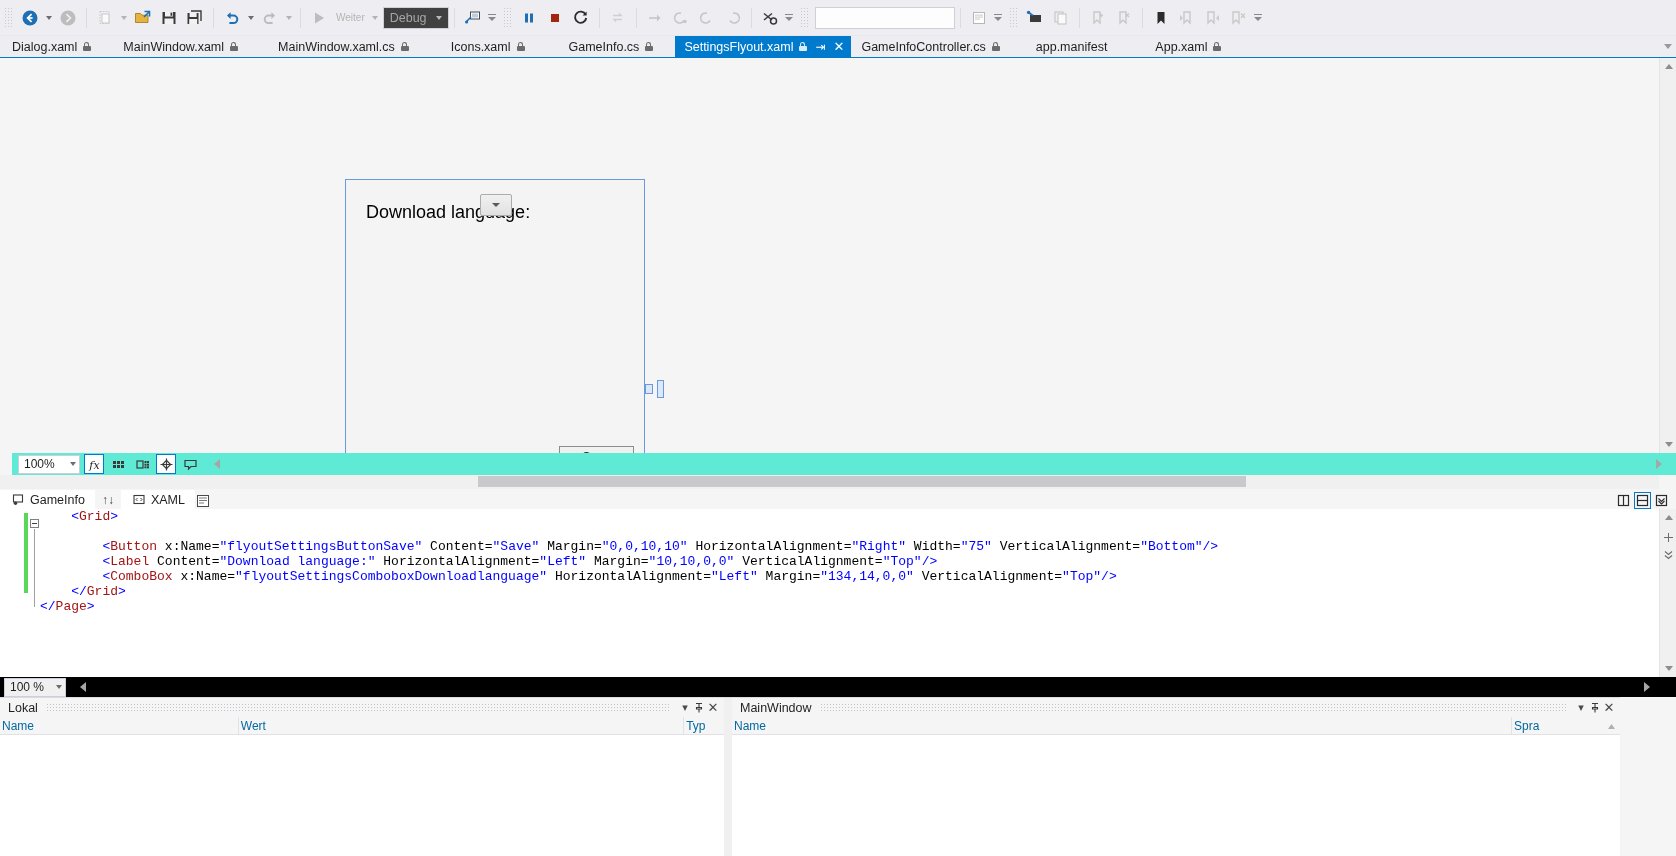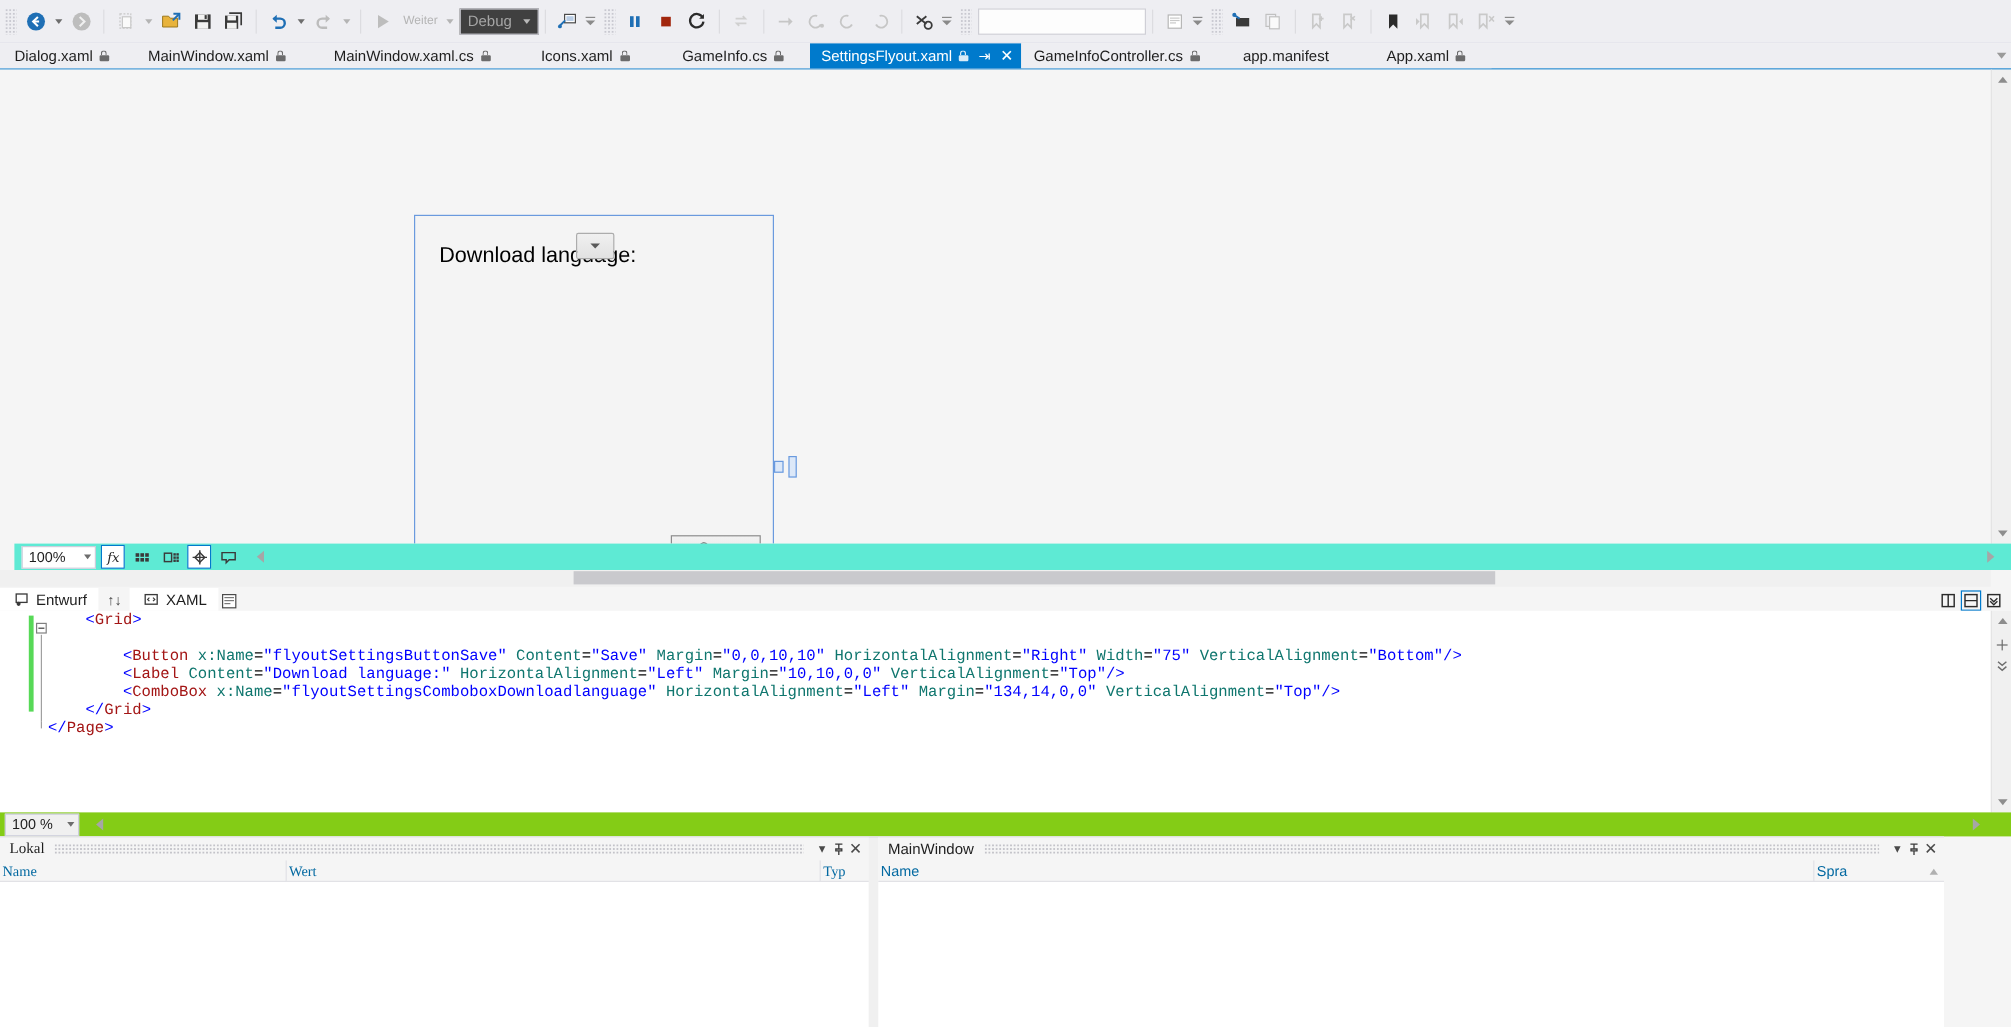--- a/index.html
+++ b/index.html
@@ -273,21 +273,21 @@
     position:absolute;left:34px;top:92px;width:1px;height:6px;background:#a0a0a0;
   }
   .code{
     position:absolute;left:40px;top:0;
     font-family:"Liberation Mono","DejaVu Sans Mono",monospace;
     font-size:13px;line-height:15px;white-space:pre;
   }
   .code .line{height:15px;}
   .tagb{color:#0000ff;}
   .el{color:#a31515;}
-  .attr{color:#0f766e;margin-top:24px;}
+  .attr{color:#000000;margin-top:24px;}
   .val{color:#0000ff;}
   .eq{color:#000000;}
   .ed-vscroll{
     position:absolute;right:0;top:509px;width:17px;height:168px;background:#f0f0f0;
     border-left:1px solid #e4e4e4;box-sizing:border-box;
   }
   .ed-vscroll .up,.ed-vscroll .down{
     position:absolute;left:0;width:17px;height:17px;
     display:flex;align-items:center;justify-content:center;cursor:default;
   }
@@ -309,21 +309,21 @@
   }
   .ed-vscroll .plus::before{left:4px;top:0;width:1px;height:9px;}
   .ed-vscroll .plus::after{left:0;top:4px;width:9px;height:1px;}
   .ed-vscroll .dblchev{
     position:absolute;left:4px;top:40px;width:9px;height:10px;cursor:default;
   }
 
   
   .edbar{
     position:absolute;left:0;top:677px;width:1676px;height:20px;
-    background:#84cc16;display:flex;align-items:center;box-sizing:border-box;
+    background:#000000;display:flex;align-items:center;box-sizing:border-box;
   }
   .edbar .zoomcombo{margin-left:4px;background:#f0f0f0;border-color:#cccedb;}
   .edbar .leftchev{
     margin-left:14px;width:0;height:0;
     border-top:5px solid transparent;border-bottom:5px solid transparent;
     border-right:6px solid #a6a6a6;cursor:default;
   }
   .edbar .rightchev{
     margin-left:auto;margin-right:26px;width:0;height:0;
     border-top:5px solid transparent;border-bottom:5px solid transparent;
@@ -332,21 +332,21 @@
 
   
   .panels{
     position:absolute;left:0;top:697px;width:1676px;height:159px;
     display:flex;
   }
   .panel{
     position:relative;height:159px;background:#f5f5f5;box-sizing:border-box;
     border-top:1px solid #dcdce0;
   }
-  .panel.left{width:724px;font-family:Liberation Serif, serif;}
+  .panel.left{width:724px;}
   .panel.divider{width:8px;background:#f0f0f0;border-top:1px solid #dcdce0;}
   .panel.right{width:888px;}
   .p-head{
     height:19px;display:flex;align-items:center;
     background:#f5f5f5;padding:0 4px 0 8px;box-sizing:border-box;
   }
   .p-title{font-size:12.5px;color:#1e1e1e;white-space:nowrap;}
   .p-dots{
     flex:1;height:9px;margin:0 8px;
     background-image:radial-gradient(#c3c3c9 40%, transparent 41%);
@@ -744,21 +744,21 @@
 
   <div class="hscroll-track"></div>
   <div class="hscroll-thumb"></div>
 
   <div class="splitbar">
     <div class="sp-tab active">
       <svg width="13" height="13" viewBox="0 0 13 13">
           <rect x="1.5" y="2" width="9" height="7" fill="none" stroke="#3a3a3a" stroke-width="1.1"></rect>
           <circle cx="3.5" cy="10.2" r="1.7" fill="#3a3a3a"></circle>
         </svg>
-      <span>Entwurf</span>
+      <span>GameInfo</span>
     </div>
     <div class="sp-swap">
       <span>↑↓</span>
     </div>
     <div class="sp-tab active">
       <svg width="13" height="13" viewBox="0 0 13 13">
           <rect x="1" y="2.5" width="10" height="8" fill="none" stroke="#3a3a3a" stroke-width="1.1"></rect>
           <path d="M4.5 5 3 6.5 4.5 8M7.5 5 9 6.5 7.5 8" fill="none" stroke="#3a3a3a" stroke-width="1"></path>
         </svg>
       <span>XAML</span>

